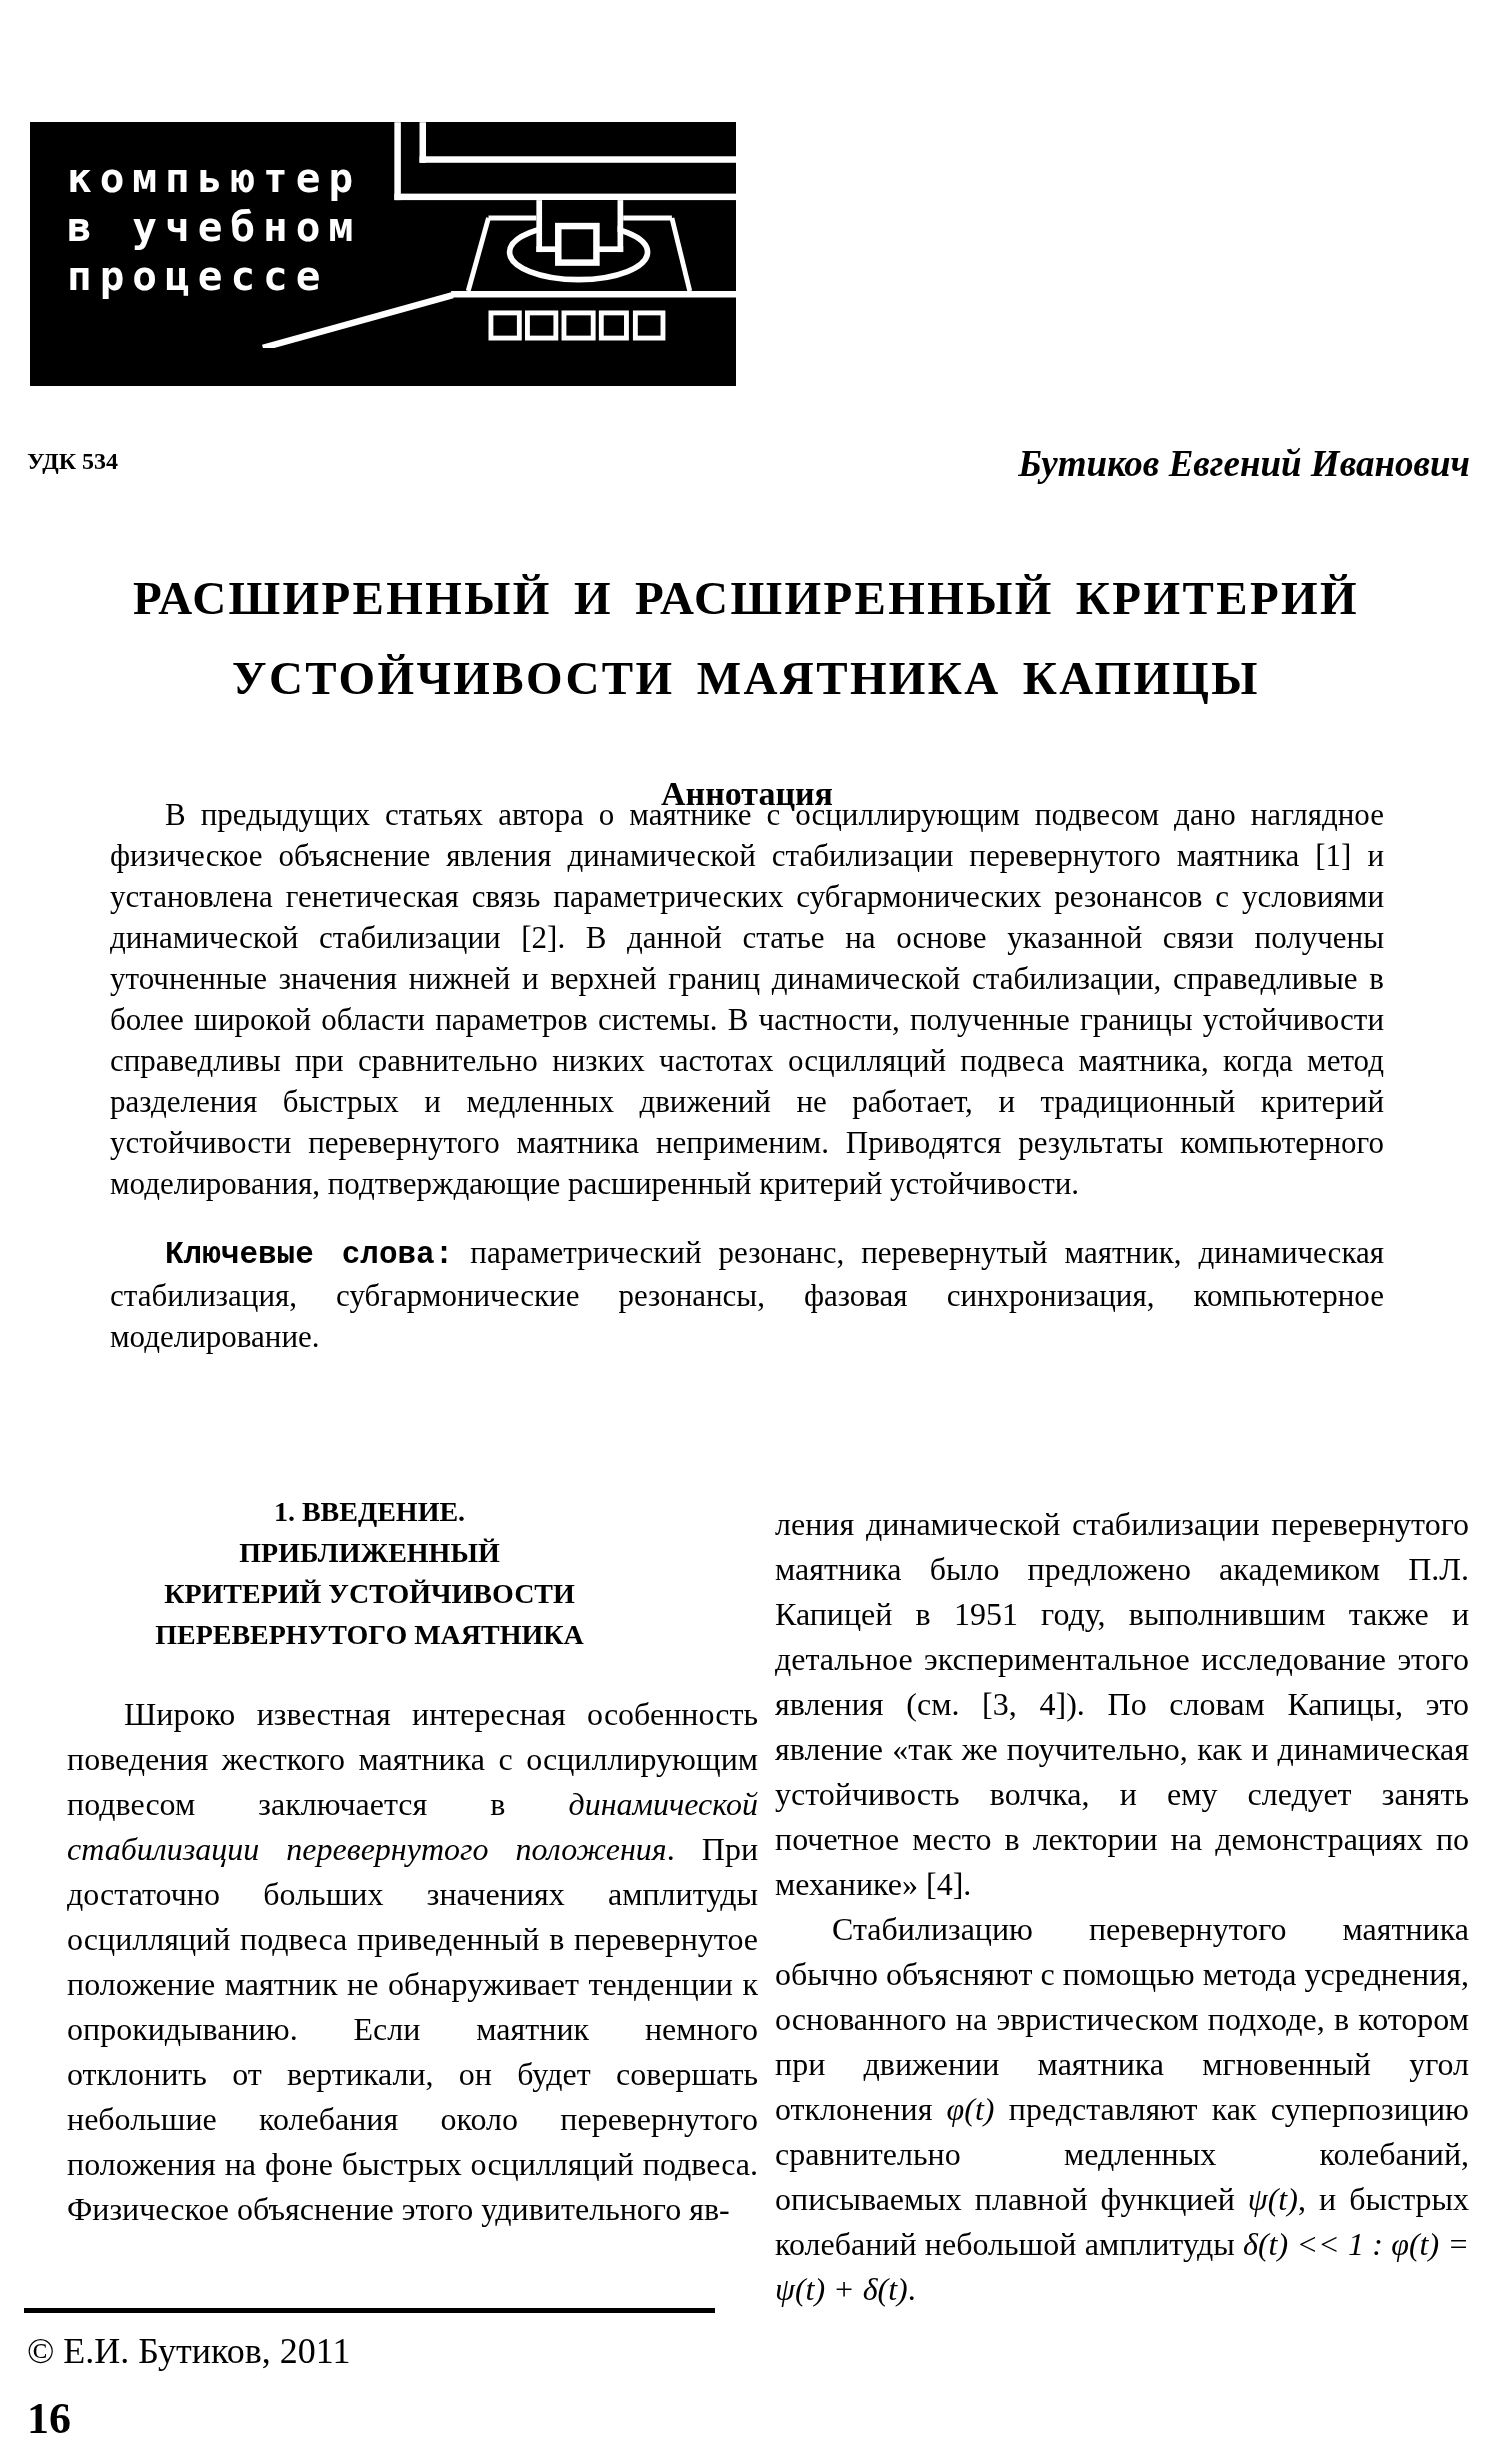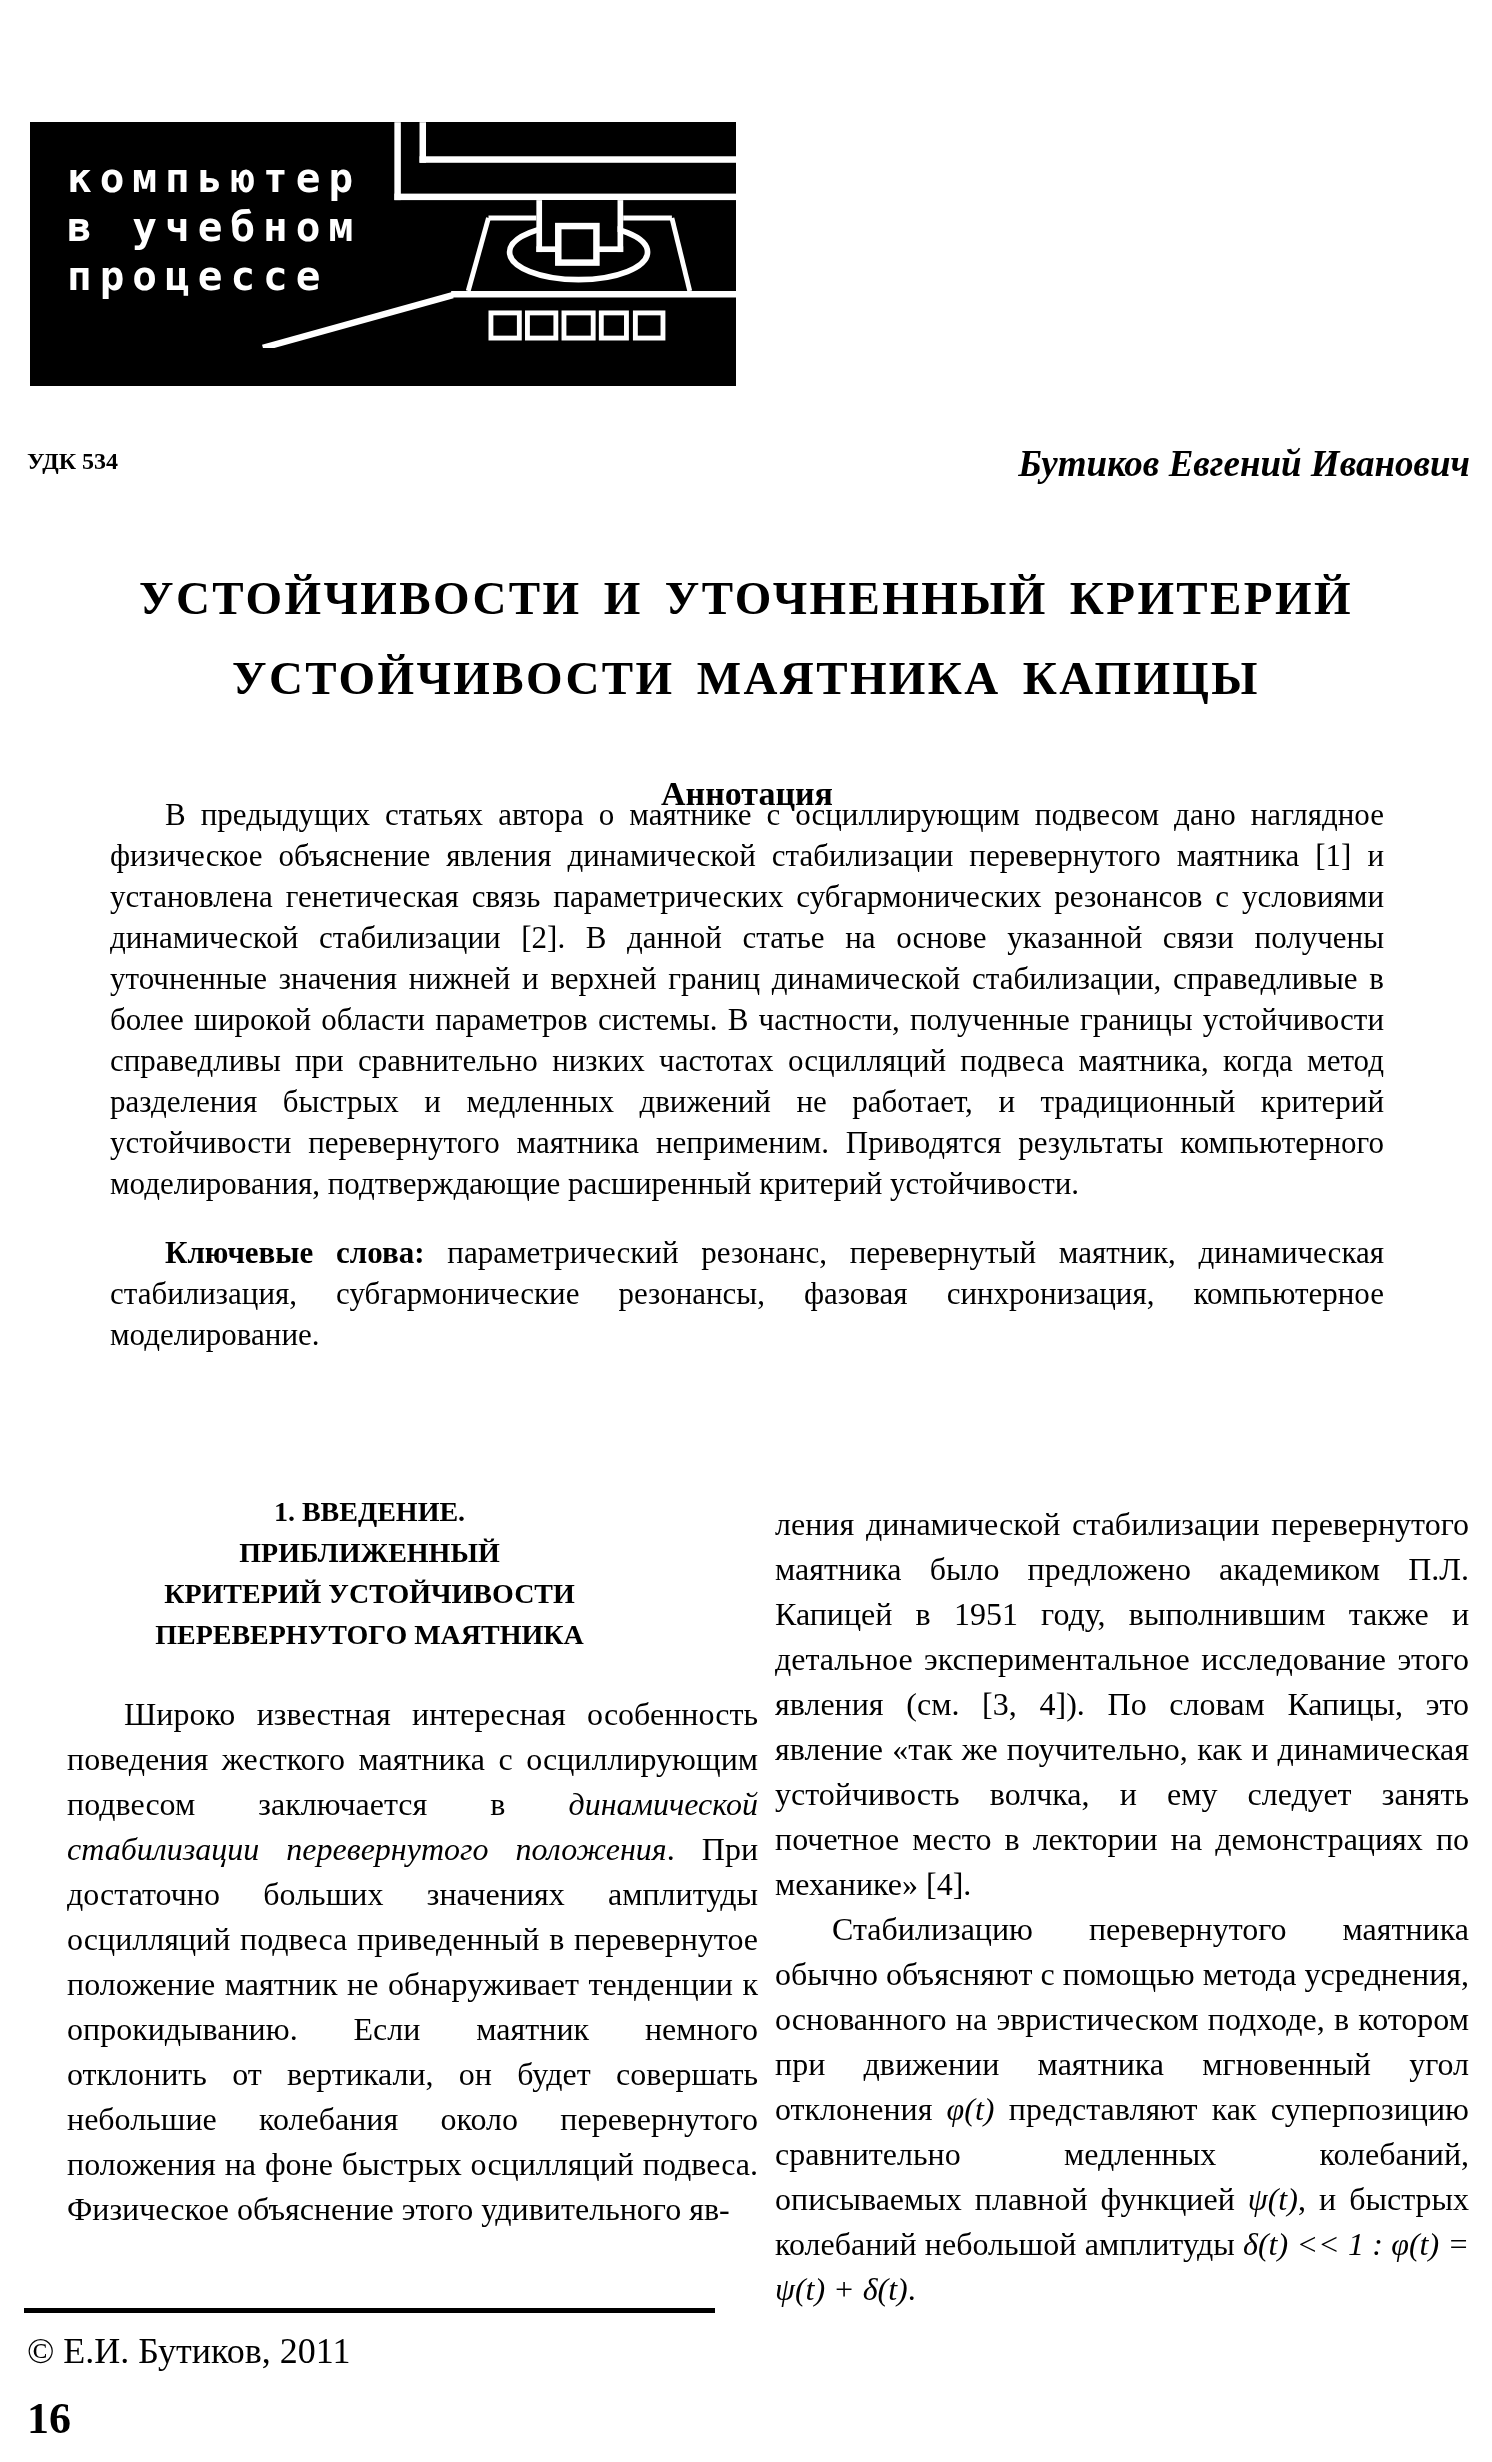--- a/index.html
+++ b/index.html
@@ -4,21 +4,21 @@
 <style>
   html,body{margin:0;padding:0;}
   body{
     width:1492px;height:2462px;
     background:#ffffff;color:#000000;
     font-family:"Liberation Serif", serif;
     position:relative;overflow:hidden;
   }
   .abs{position:absolute;}
   .it{font-style:italic;}
-  .bd{font-weight:bold;}
+  .bd{font-weight:bold;font-family:Liberation Mono, monospace;}
 
   
   .logo{
     left:30px;top:122px;width:706px;height:264px;
     background:#000;
   }
   .logo-text{
     position:absolute;left:37px;top:32px;
     color:#fff;
     font-family:"DejaVu Sans Mono", monospace;
@@ -127,21 +127,21 @@
     <div>компьютер</div>
     <div>в учебном</div>
     <div>процессе</div>
   </div>
 </div>
 
 <div class="abs udk">УДК 534</div>
 <div class="abs author">Бутиков Евгений Иванович</div>
 
 <div class="abs title">
-  <div>УСТОЙЧИВОСТИ И УТОЧНЕННЫЙ КРИТЕРИЙ</div>
+  <div>РАСШИРЕННЫЙ И РАСШИРЕННЫЙ КРИТЕРИЙ</div>
   <div>УСТОЙЧИВОСТИ МАЯТНИКА КАПИЦЫ</div>
 </div>
 
 <div class="abs annot-head">Аннотация</div>
 <div class="abs abstract">
   <p>В предыдущих статьях автора о маятнике с осциллирующим подвесом дано наглядное физическое объяснение явления динамической стабилизации перевернутого маятника [1] и установлена генетическая связь параметрических субгармонических резонансов с условиями динамической стабилизации [2]. В данной статье на основе указанной связи получены уточненные значения нижней и верхней границ динамической стабилизации, справедливые в более широкой области параметров системы. В частности, полученные границы устойчивости справедливы при сравнительно низких частотах осцилляций подвеса маятника, когда метод разделения быстрых и медленных движений не работает, и традиционный критерий устойчивости перевернутого маятника неприменим. Приводятся результаты компьютерного моделирования, подтверждающие расширенный критерий устойчивости.</p>
   <p class="kw"><span class="bd">Ключевые слова:</span><span> параметрический резонанс, перевернутый маятник, динамическая стабилизация, субгармонические резонансы, фазовая синхронизация, компьютерное моделирование.</span></p>
 </div>
 
 <div class="abs sec-head">

